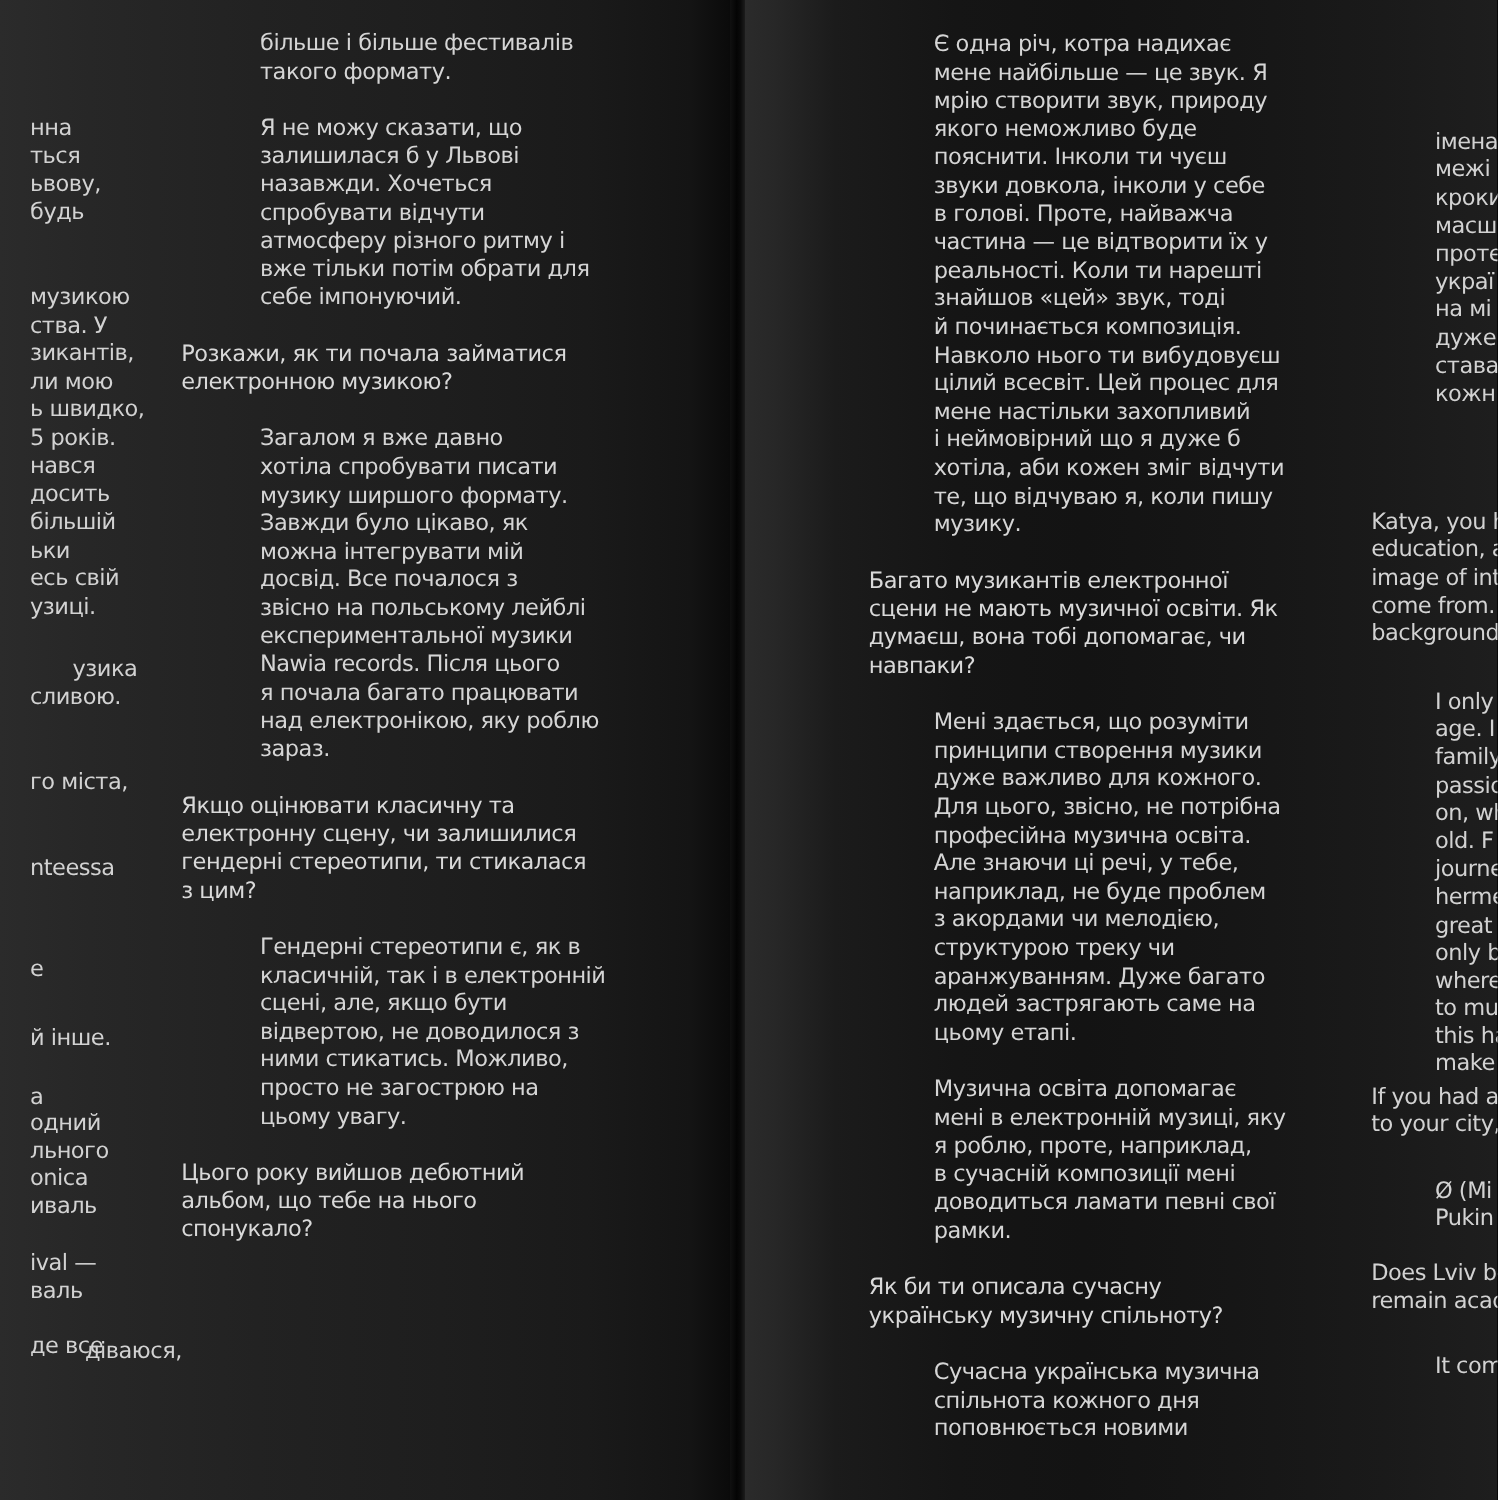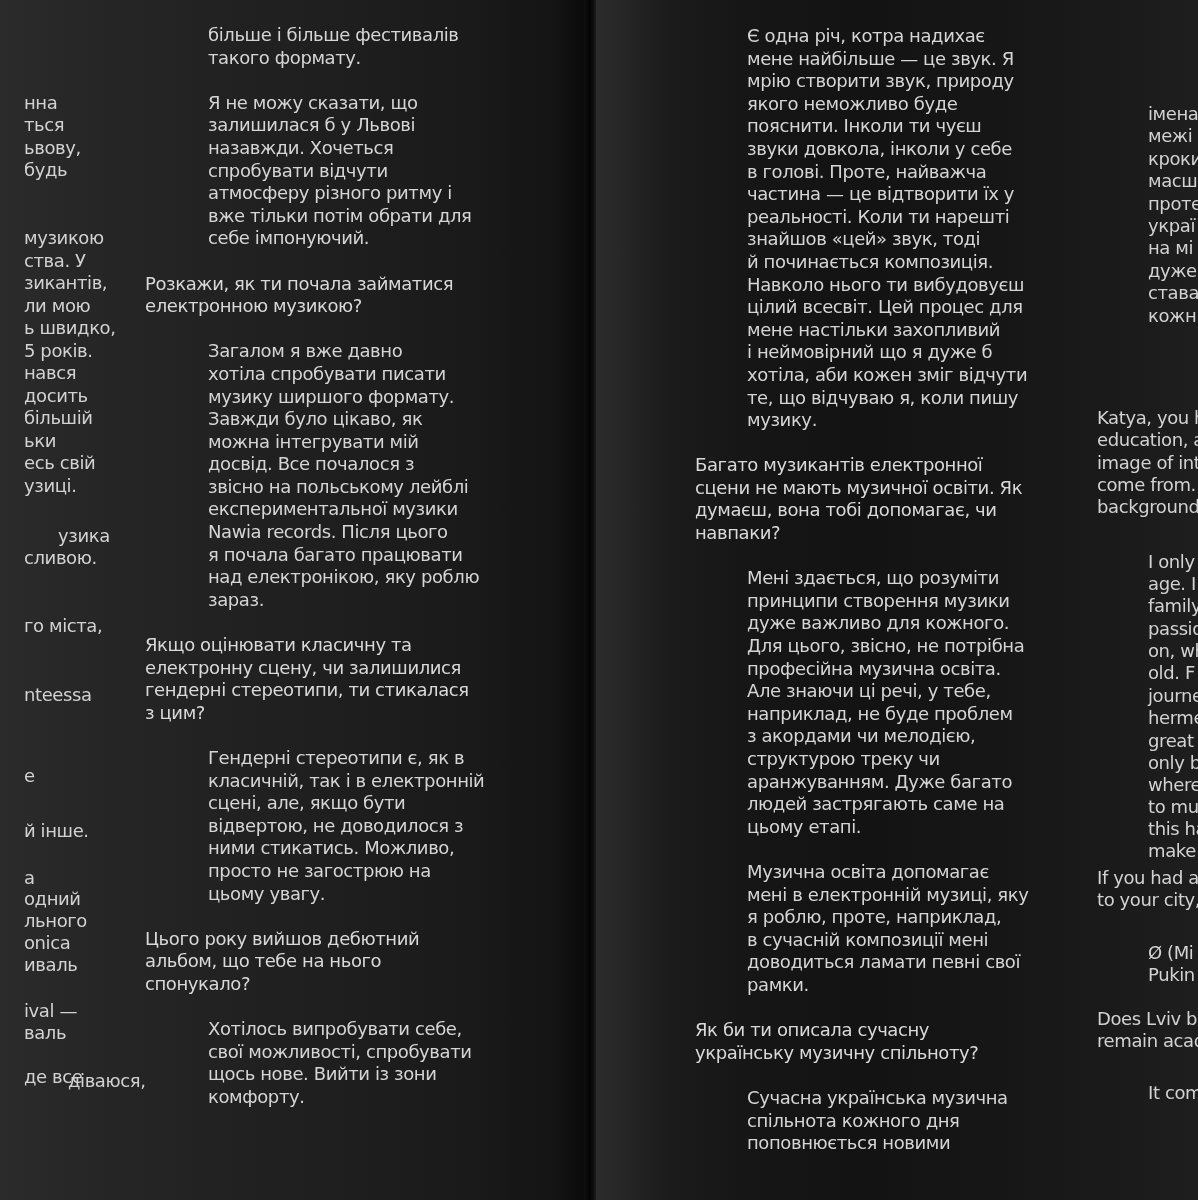--- a/index.html
+++ b/index.html
@@ -120,24 +120,20 @@
         <div class="block answer">Гендерні стереотипи є, як в
 класичній, так і в електронній
 сцені, але, якщо бути
 відвертою, не доводилося з
 ними стикатись. Можливо,
 просто не загострюю на
 цьому увагу.</div>
         <div class="block question">Цього року вийшов дебютний
 альбом, що тебе на нього
 спонукало?</div>
-        <div class="block answer">Хотілось випробувати себе,
-свої можливості, спробувати
-щось нове. Вийти із зони
-комфорту.</div>
       </div>
   </div>
 
   <div class="crease"></div>
 
   <div class="page page-right">
     <div class="main-col right-main">
 
     <div class="block answer">Є одна річ, котра надихає
 мене найбільше — це звук. Я

